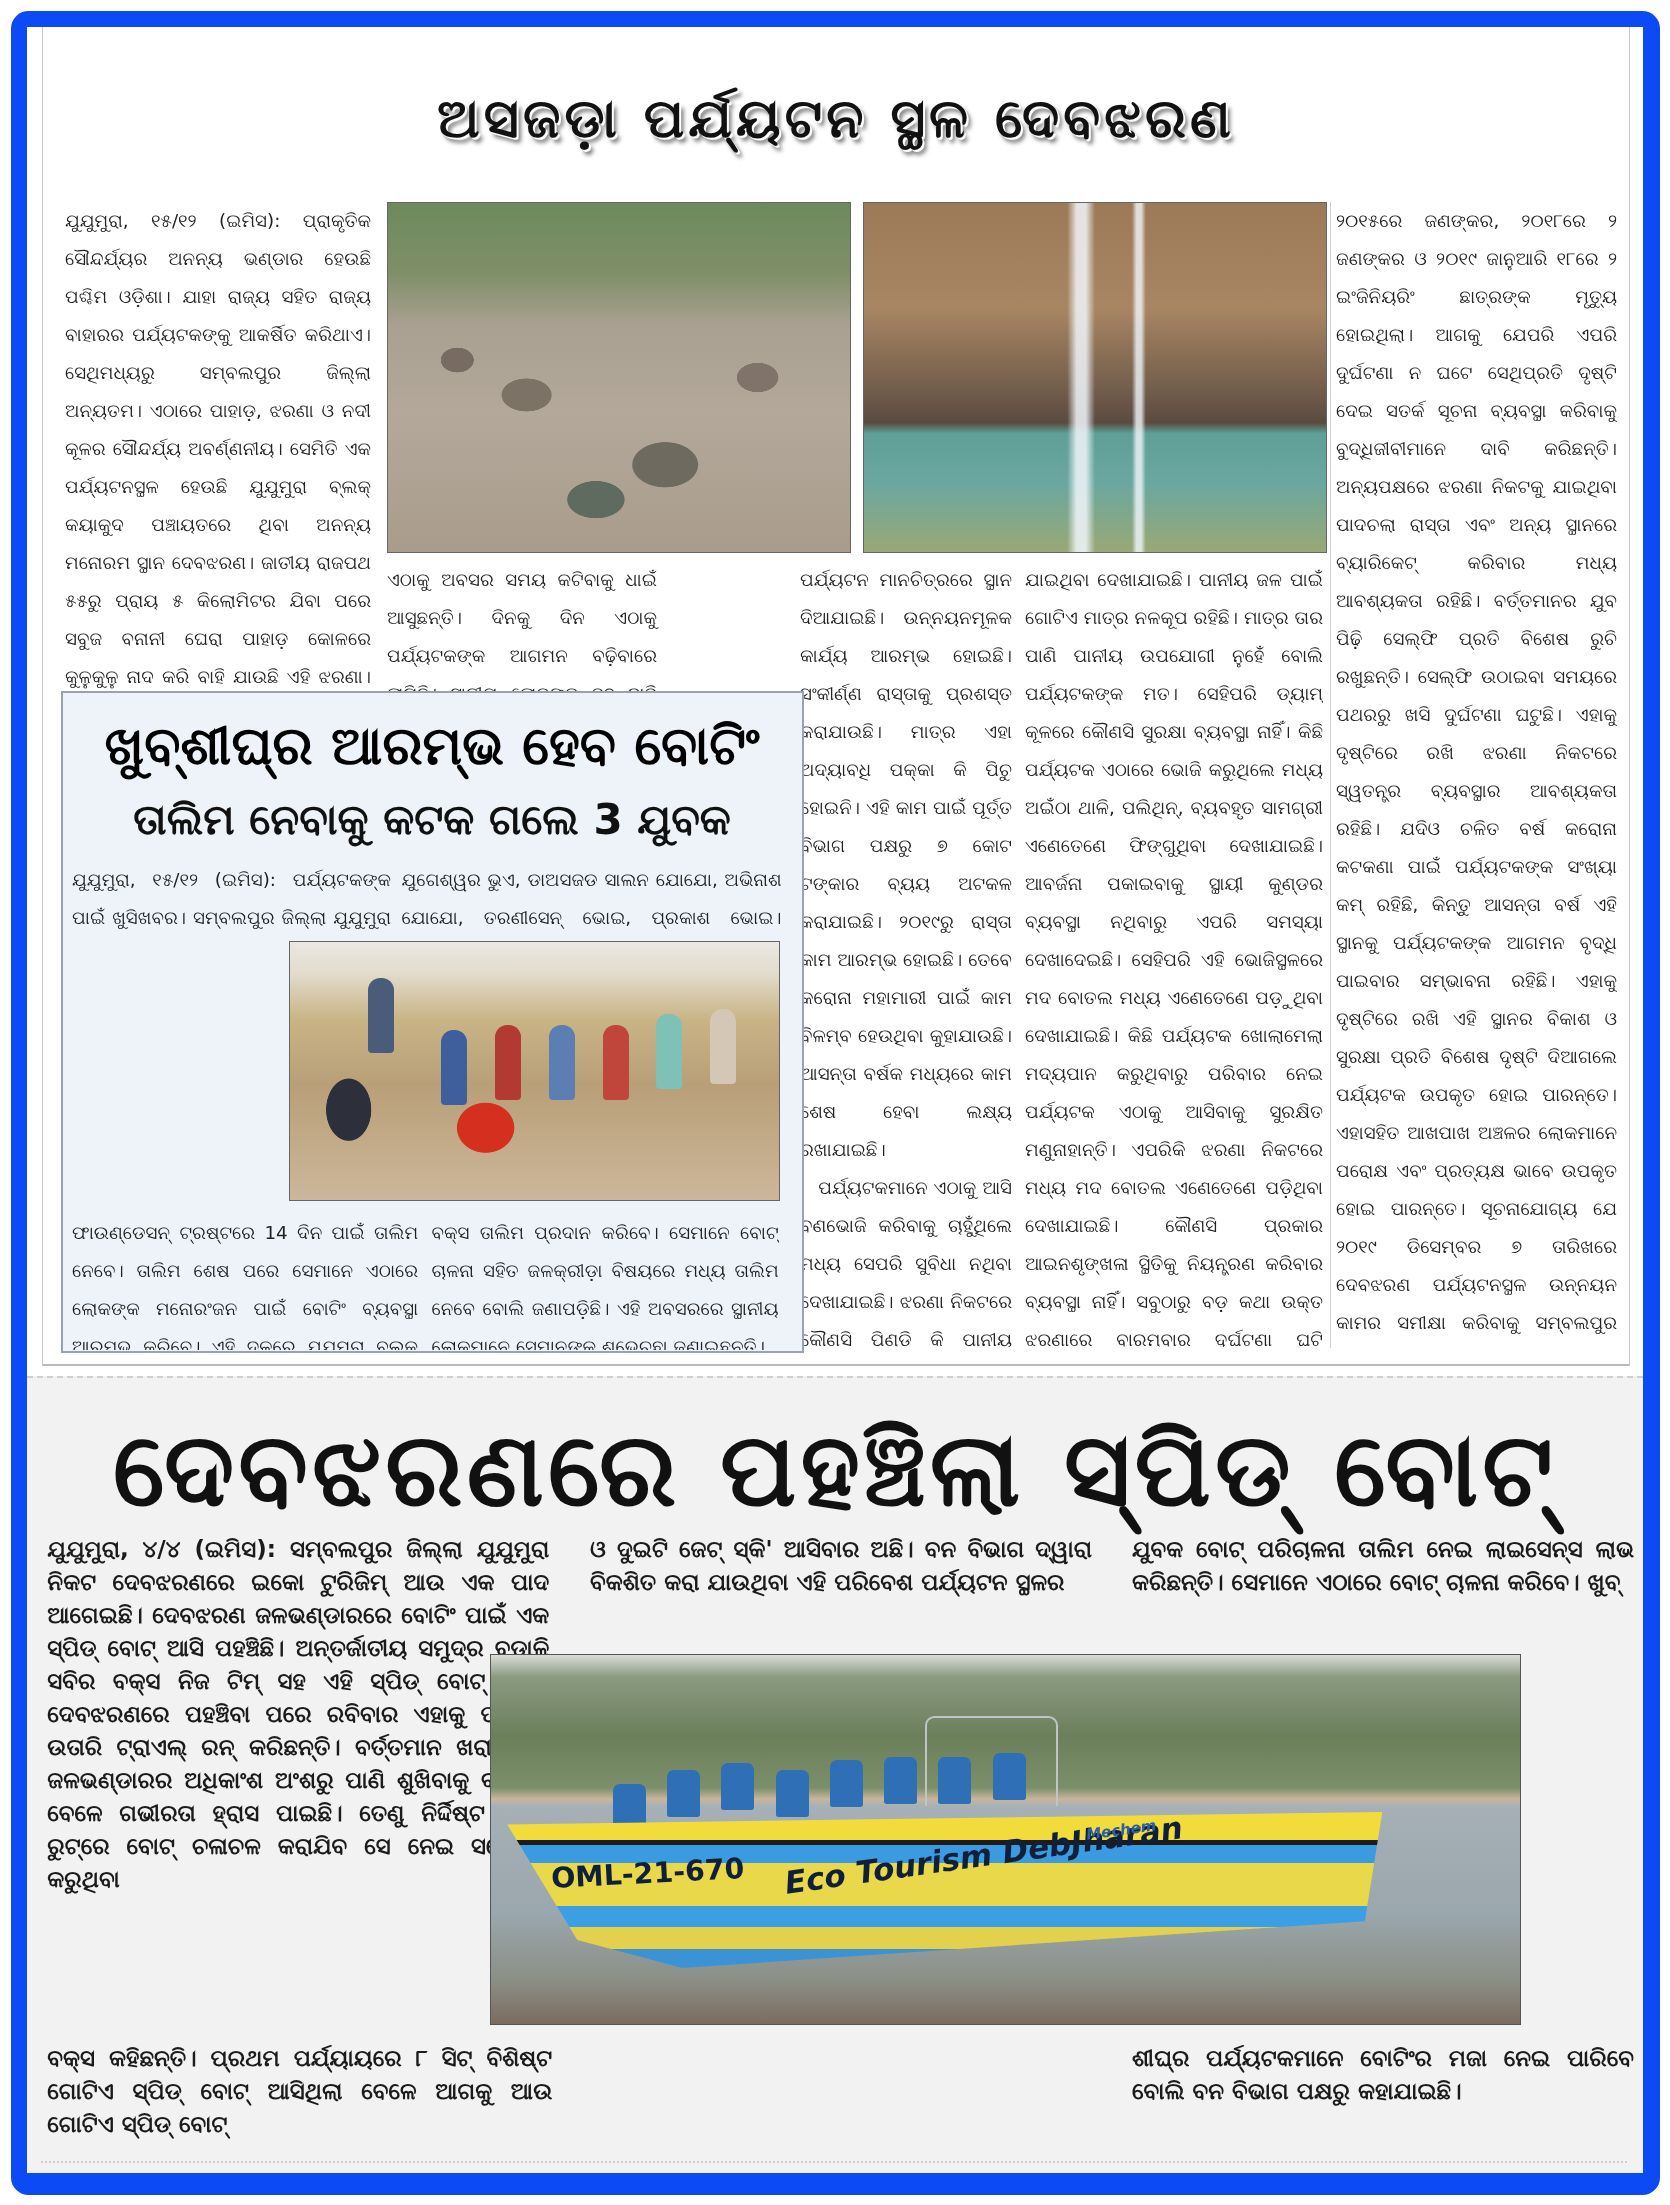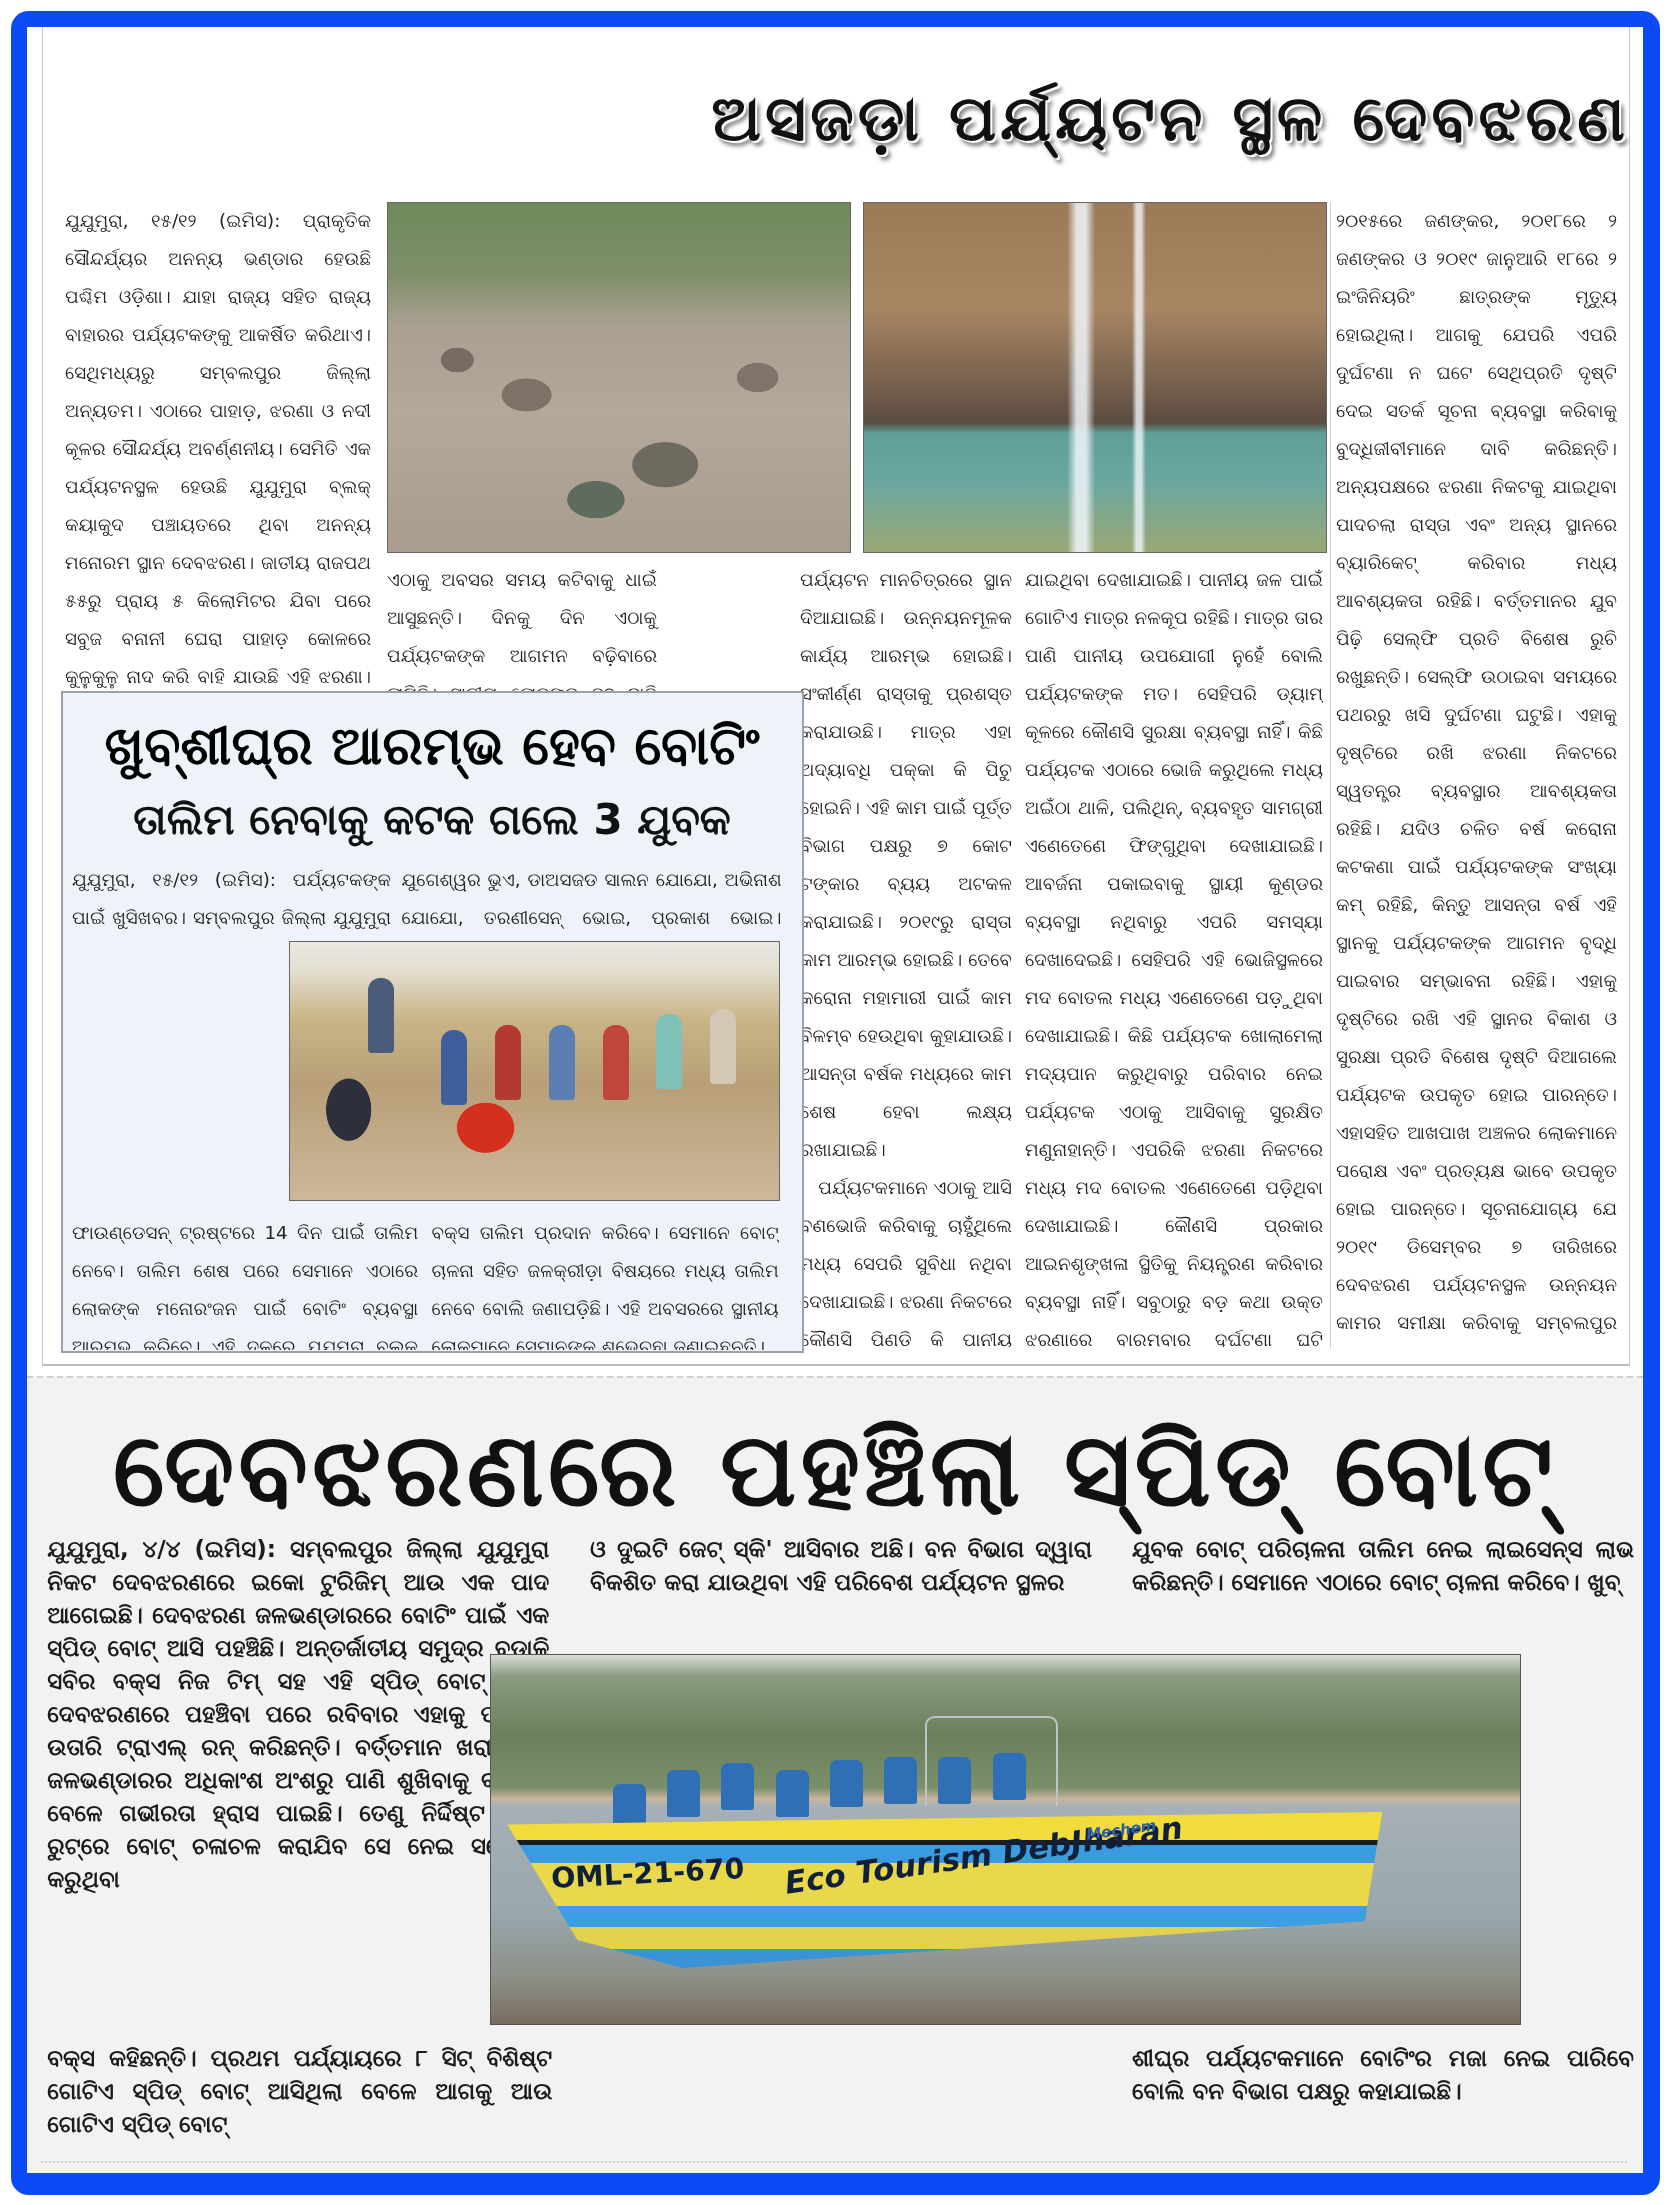--- a/index.html
+++ b/index.html
@@ -18,21 +18,21 @@
     background:#ffffff;
   }
   
   .story1 {
     position:absolute; left:15px; top:0; width:1586px; height:1337px;
     border-left:1.4px solid #c8c8c8; border-right:1.4px solid #c8c8c8; border-bottom:2px solid #bcbcbc;
     background:#fff;
   }
   .headline1 {
     position:absolute; left:0; top:41px; width:1586px; height:102px;
-    text-align:right; font-size:63px; font-weight:bold; color:#111;
+    text-align:center; font-size:54px; font-weight:bold; color:#111;
     letter-spacing:4.1px;
     text-shadow: 2px 2px 0 #fff, 4.1px 5.4px 4.1px #777;
     line-height:102px;
   }
   .col {
     position:absolute; font-size:18.3px; line-height:38px; text-align:justify; color:#222;
   }
   .photo { position:absolute; border:1.4px solid #666; overflow:hidden; }
   .rocks {
     background:

